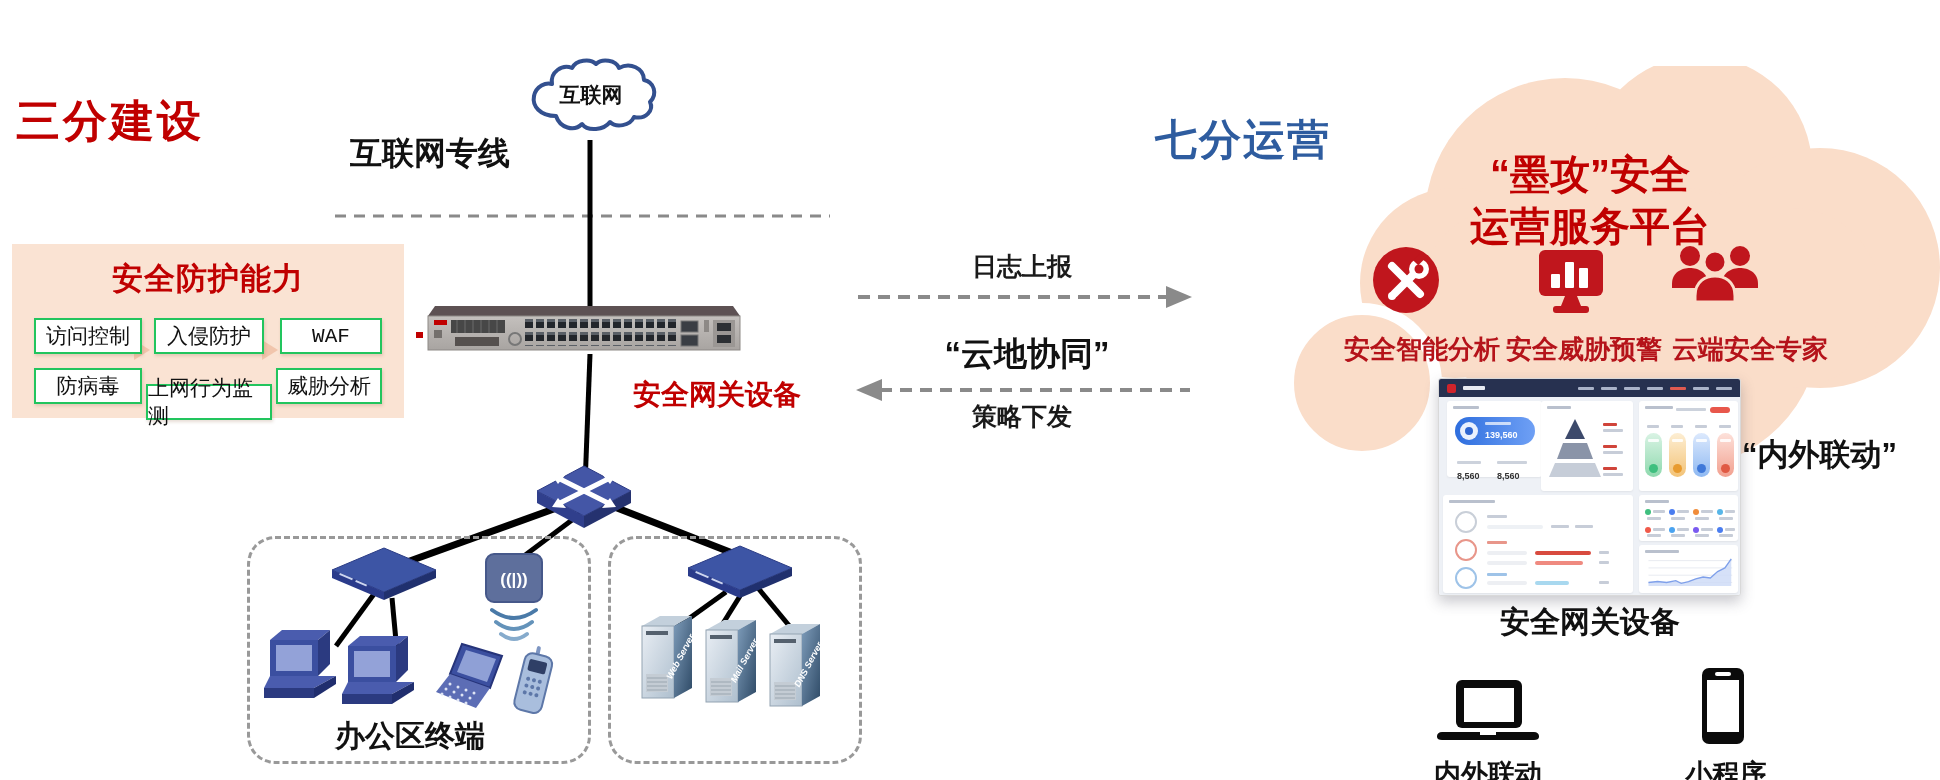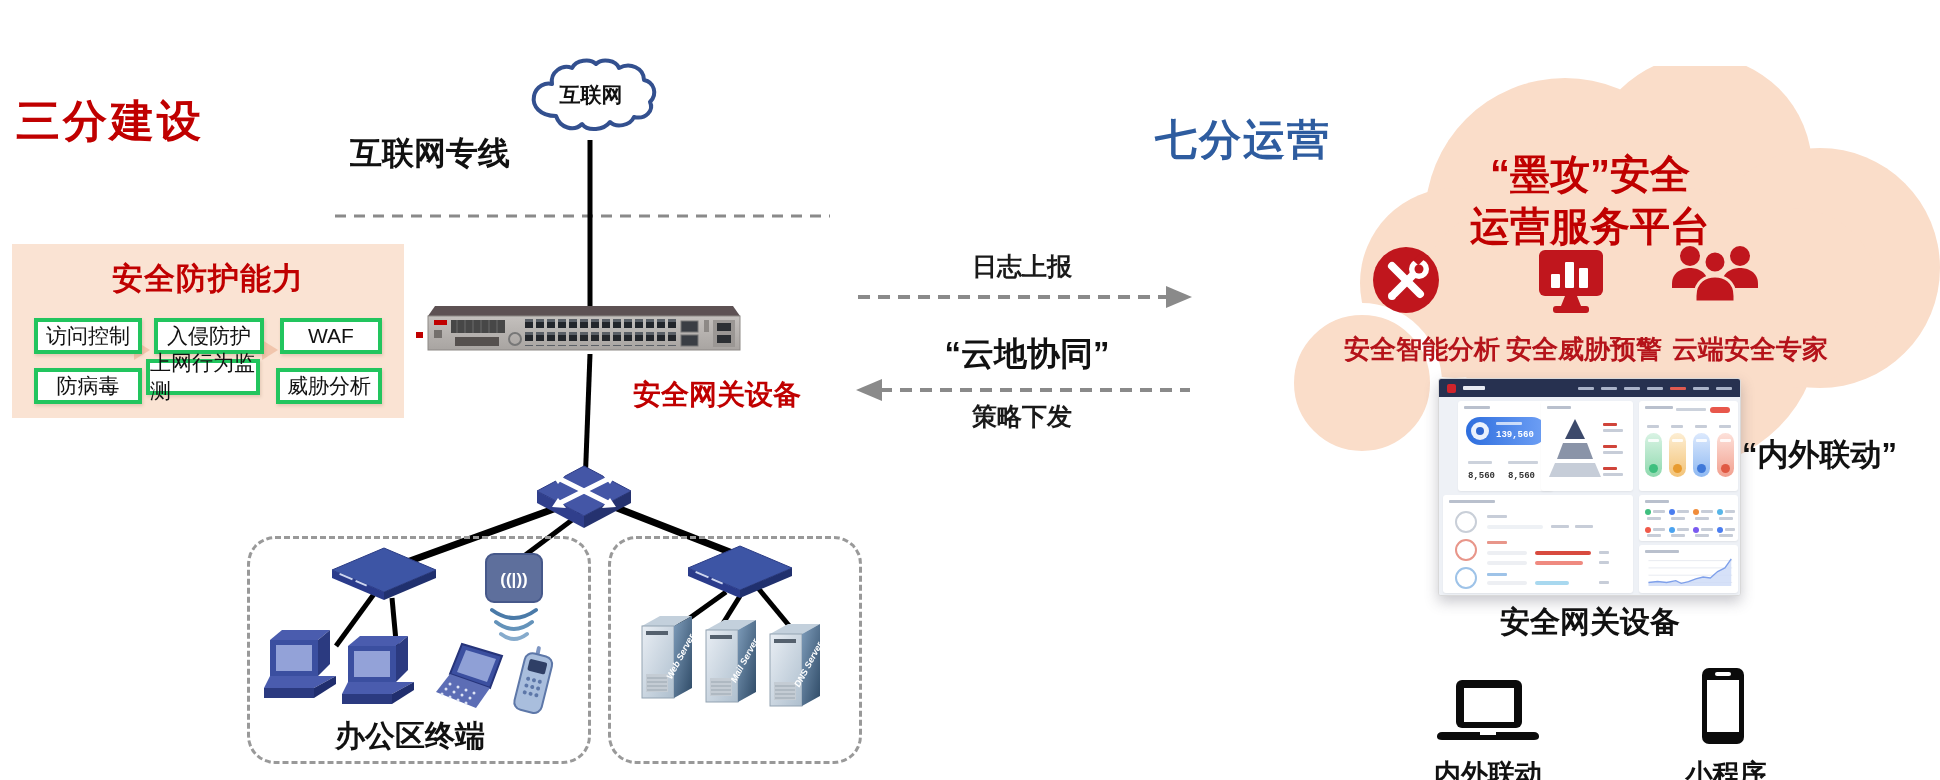--- a/index.html
+++ b/index.html
@@ -21,26 +21,26 @@
   .zone-label { font-size:30px; font-weight:bold; color:#111; text-align:center; width:220px; }
   .zone-label.office { left:300px; top:668px; }
   .zone-label.servers { left:628px; top:668px; }
   .portal-label { font-size:27px; font-weight:bold; color:#111; text-align:center; }
   .portal-label.web { left:1424px; top:708px; width:128px; }
   .portal-label.mini { left:1678px; top:708px; width:96px; }
 
   
   .cap-box { left:12px; top:196px; width:392px; height:174px; background:#FAE3D3; }
   .cap-title { position:absolute; left:0; top:14px; width:100%; text-align:center; font-size:31px; font-weight:bold; color:#C00000; letter-spacing:1px; }
-  .chip { position:absolute; background:#ffffff; border:4px solid #22c55e; box-shadow:1px 2px 3px rgba(160,120,90,.25); font-size:21px; color:#111; display:flex; align-items:center; justify-content:center; height:36px; }
+  .chip { position:absolute; background:#ffffff; border:2px solid #22c55e; box-shadow:1px 2px 3px rgba(160,120,90,.25); font-size:21px; color:#111; display:flex; align-items:center; justify-content:center; height:36px;font-family:Liberation Mono, monospace; }
   .chip.c0 { left:22px; top:74px; width:108px; }
   .chip.c1 { left:142px; top:74px; width:110px; }
   .chip.c2 { left:268px; top:74px; width:102px; }
   .chip.c3 { left:22px; top:124px; width:108px; }
-  .chip.c4 { left:134px; top:115px; width:114px; }
+  .chip.c4 { left:134px; top:140px; width:126px; }
   .chip.c5 { left:264px; top:124px; width:106px; }
   .flow-arrow { position:absolute; top:96px; width:0; height:0; border-top:10px solid transparent; border-bottom:10px solid transparent; border-left:16px solid #EFBFA4; opacity:.85; }
   .flow-arrow.f1 { left:122px; } .flow-arrow.f2 { left:250px; }
 
   
   .zone { border:3px dashed #999999; border-radius:28px; background:transparent; }
   .zone.office { left:247px; top:488px; width:344px; height:228px; }
   .zone.servers { left:608px; top:488px; width:254px; height:228px; }
 
   
@@ -240,21 +240,21 @@
       <div class="db-nav"></div>
         <div class="db-nav"></div>
       <div class="db-nav"></div>
         <div class="db-nav"></div>
       <div class="db-nav active"></div>
         <div class="db-nav"></div>
       <div class="db-nav"></div>
     </div>
     <div class="db-body">
 
-      <div class="panel" style="left:19px; top:4px; width:95px; height:90px;font-family:Liberation Mono, monospace;">
+      <div class="panel" style="left:8px; top:4px; width:95px; height:76px;">
         <div class="p-title" style="width:26px;"></div>
         <div class="pill">
           <div class="pill-circle">
               <div class="pill-dot"></div>
             </div>
           <div class="pill-cap"></div>
           <div class="pill-num">139,560</div>
         </div>
         <div class="kpi-sub-bar" style="left:10px; width:24px;"></div>
         <div class="kpi-sub" style="left:10px;">8,560</div>

